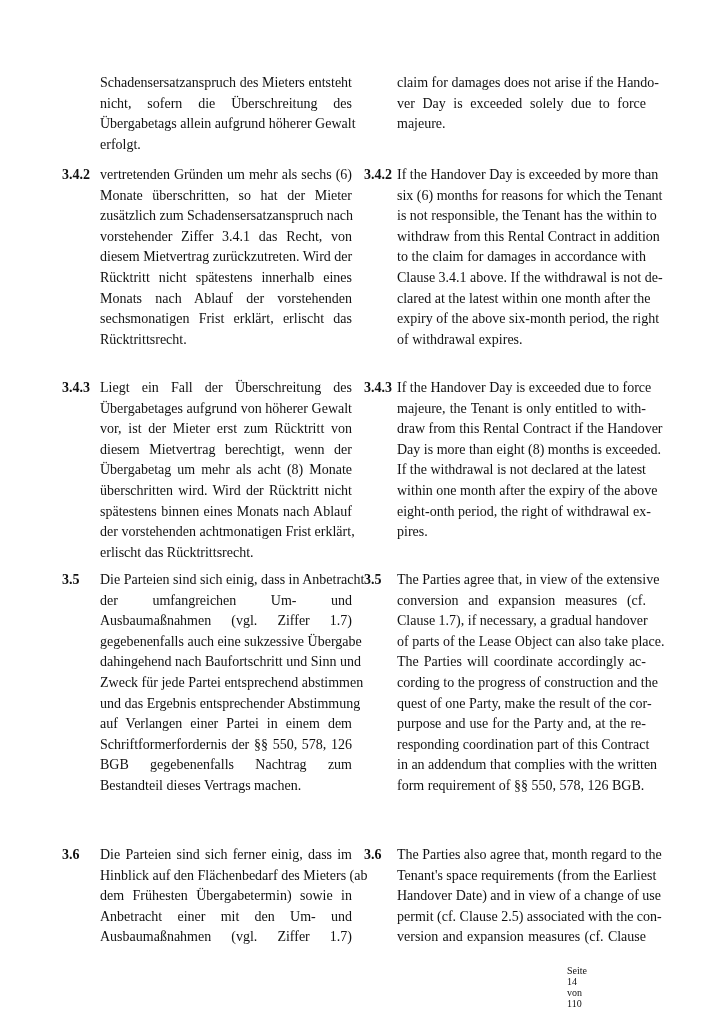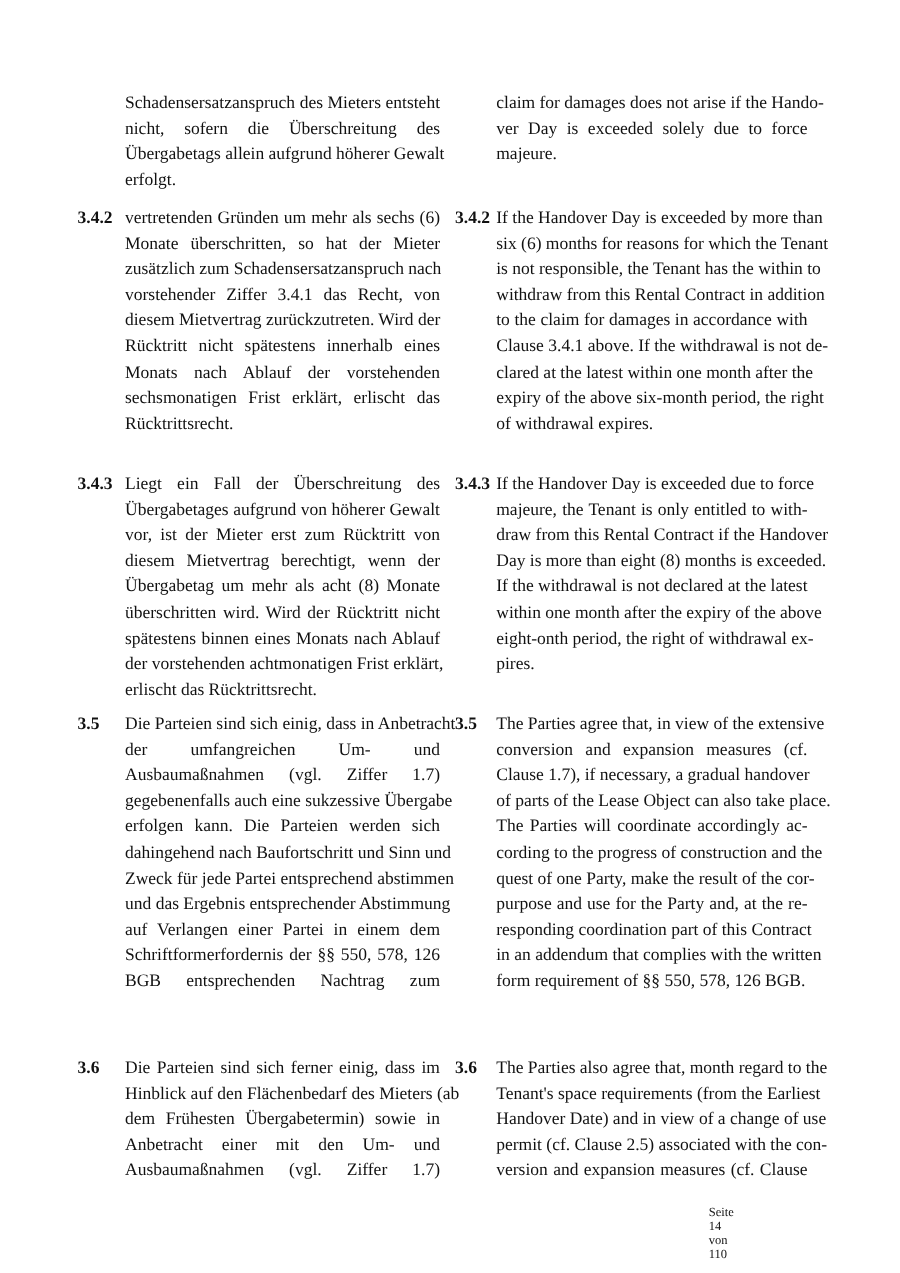--- a/index.html
+++ b/index.html
@@ -89,27 +89,27 @@
       </div>
   </div>
 
   <div class="row" style="top:570px;">
     <div class="num de-num">3.5</div>
     <div class="txt de-txt">
         <span class="line">Die Parteien sind sich einig, dass in Anbetracht</span>
         <span class="line">der umfangreichen Um- und</span>
         <span class="line">Ausbaumaßnahmen (vgl. Ziffer 1.7)</span>
         <span class="line">gegebenenfalls auch eine sukzessive Übergabe</span>
-        <span class="line">erfolgen kann. Die Parteien werden sich</span>
         <span class="line">dahingehend nach Baufortschritt und Sinn und</span>
         <span class="line">Zweck für jede Partei entsprechend abstimmen</span>
         <span class="line">und das Ergebnis entsprechender Abstimmung</span>
         <span class="line">auf Verlangen einer Partei in einem dem</span>
         <span class="line">Schriftformerfordernis der §§ 550, 578, 126</span>
-        <span class="line">BGB entsprechenden Nachtrag zum</span>
+        <span class="line">BGB gegebenenfalls Nachtrag zum</span>
+        <span class="line last">Bestandteil dieses Vertrags machen.</span>
       </div>
     <div class="num en-num">3.5</div>
     <div class="txt en-txt">
         <span class="line">The Parties agree that, in view of the extensive</span>
         <span class="line">conversion and expansion measures (cf.</span>
         <span class="line">Clause 1.7), if necessary, a gradual handover</span>
         <span class="line">of parts of the Lease Object can also take place.</span>
         <span class="line">The Parties will coordinate accordingly ac-</span>
         <span class="line">cording to the progress of construction and the</span>
         <span class="line">quest of one Party, make the result of the cor-</span>

